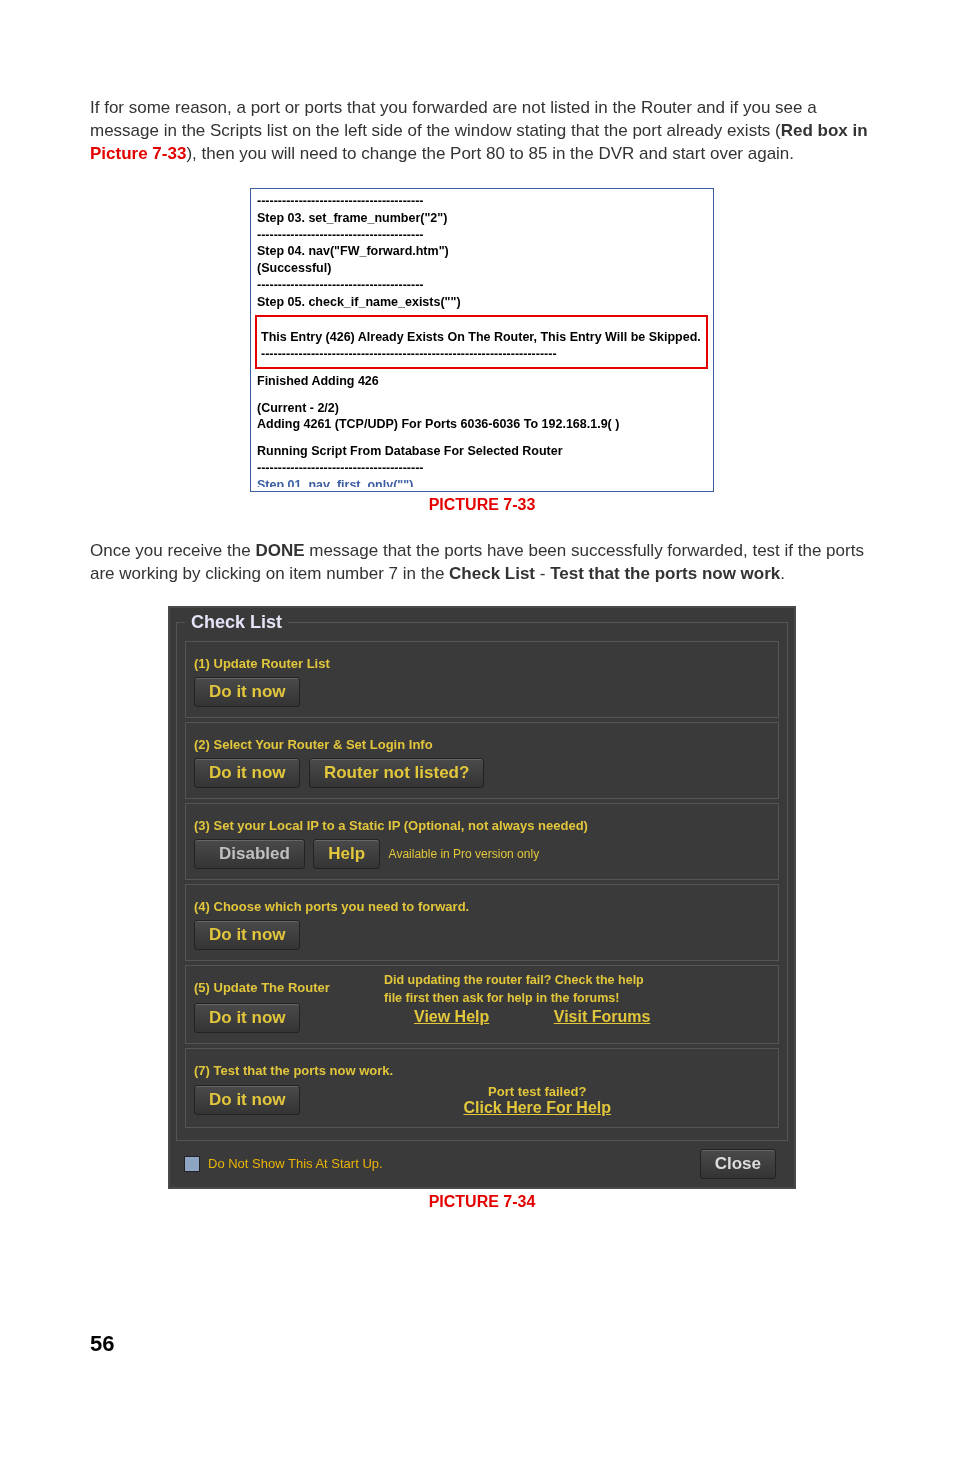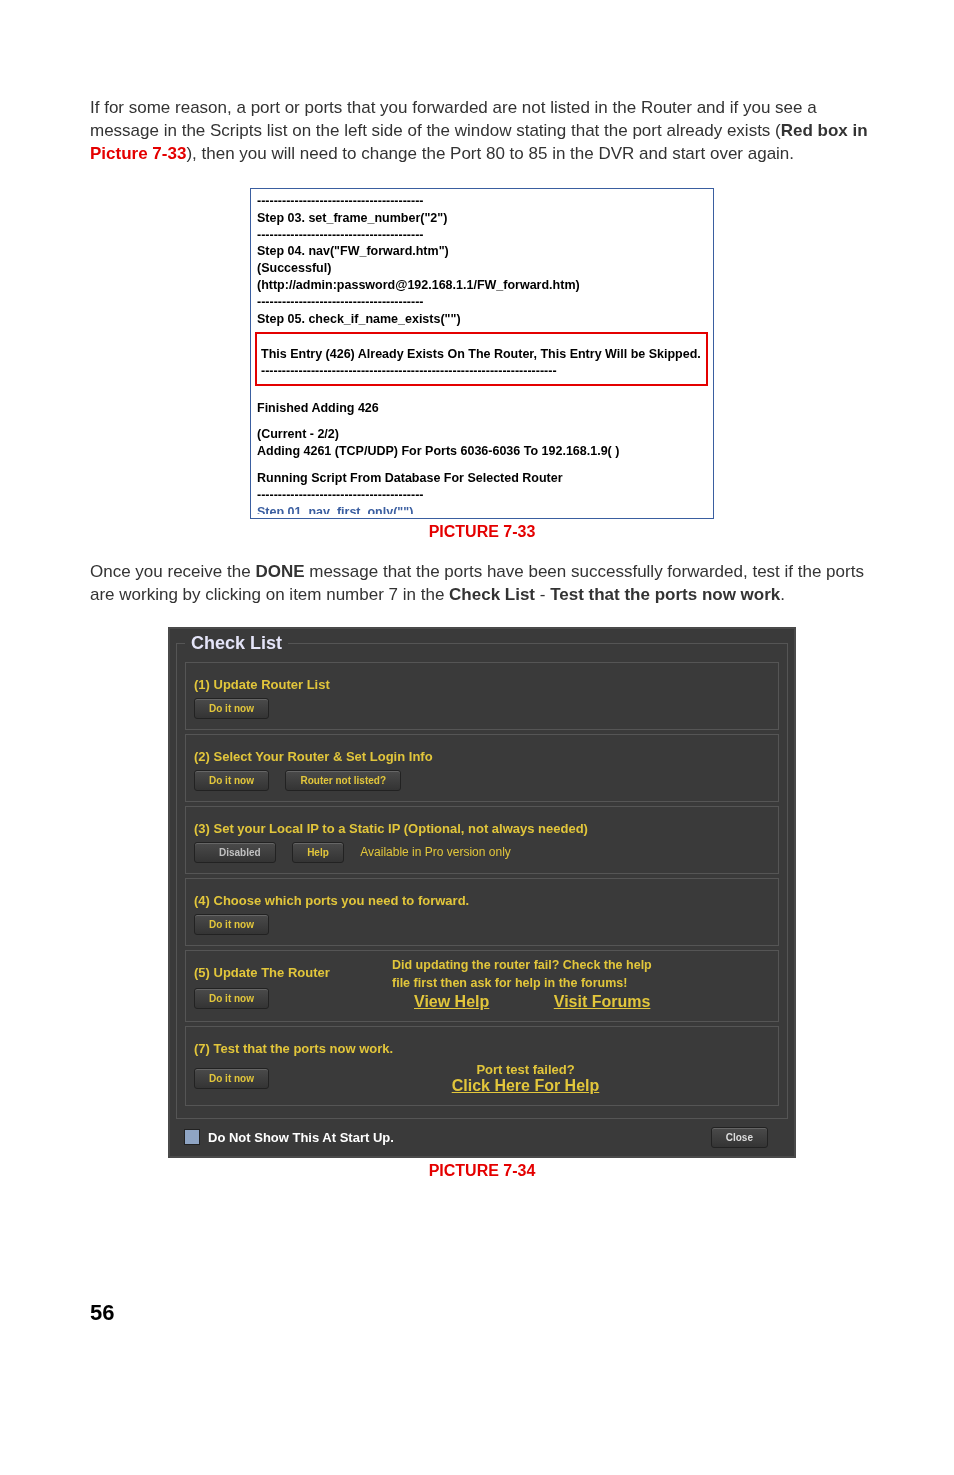--- a/index.html
+++ b/index.html
@@ -78,44 +78,43 @@
     font-weight: bold;
     font-size: 13px;
     margin-bottom: 6px;
     margin-top: 8px;
   }
   .btn {
     display: inline-block;
     border: 1px solid #222;
     border-radius: 3px;
     padding: 4px 14px;
-    font-size: 10px;
+    font-size: 17px;
     font-weight: bold;
     color: #e2c63b;
     background: linear-gradient(#4a4a4a, #343434);
     box-shadow: inset 0 1px 0 #666;
-    margin-right: 12px;
+    margin-right: 4px;
     vertical-align: middle;
   }
   .btn.disabled { color: #c0c0c0; padding-left: 24px; }
   .btn.dark { color: #ddd; text-align: center; }
   .pro-only {
     color: #e2c63b;
     font-size: 12px;
     display: inline-block;
     vertical-align: middle;
   }
   .group.row5 .help-txt {
     display: inline-block;
     vertical-align: top;
     color: #e2c63b;
     font-size: 12.5px;
     font-weight: bold;
     line-height: 1.3;
-    margin-left: 8px;
   }
   .linkish {
     color: #e2c63b;
     text-decoration: underline;
     font-weight: bold;
     font-size: 16px;
   }
   .row-flex { display: flex; align-items: flex-start; }
   .row5-left { flex: 0 0 190px; }
   .row5-right { flex: 1; text-align: left; }
@@ -133,22 +132,22 @@
   }
   .chk {
     width: 14px; height: 14px;
     background: #8fa5c4;
     border: 1px solid #222;
     display: inline-block;
     margin-right: 8px;
     vertical-align: middle;
   }
   .bottom-label {
-    color: #ffffff;
-    font-weight: bold;
+    color: #eab308;
+    font-weight: normal;
     font-size: 13px;
     flex: 1;
   }
   .page-num {
     font-size: 22px;
     font-weight: bold;
     margin-top: 120px;
   }
 </style>
 </head>
@@ -159,37 +158,36 @@
   <p class="body-text">
     <span>If for some reason, a port or ports that you forwarded are not listed in the Router and if you see a message in the Scripts list on the left side of the window stating that the port already exists (</span><span class="bold">Red box in </span><span class="red-bold">Picture 7-33</span><span>), then you will need to change the Port 80 to 85 in the DVR and start over again.</span>
   </p>
 
   <div class="logbox">
     <div class="line">----------------------------------------</div>
     <div class="line">Step 03. set_frame_number("2")</div>
     <div class="line">----------------------------------------</div>
     <div class="line">Step 04. nav("FW_forward.htm")</div>
     <div class="line">(Successful)</div>
-    <div class="line">(http://admin:password@192.168.1.1/FW_forward.htm)</div>
     <div class="line">----------------------------------------</div>
     <div class="line">Step 05. check_if_name_exists("")</div>
     <div class="redframe">
       <div class="line">This Entry (426) Already Exists On The Router, This Entry Will be Skipped.</div>
       <div class="line">-----------------------------------------------------------------------</div>
     </div>
-    <div class="line" style="margin-top:14px">Finished Adding 426</div>
+    <div class="line" style="margin-top:4px">Finished Adding 426</div>
     <div class="line" style="margin-top:10px">(Current - 2/2)</div>
     <div class="line">Adding 4261 (TCP/UDP) For Ports 6036-6036 To 192.168.1.9( )</div>
     <div class="line" style="margin-top:10px">Running Script From Database For Selected Router</div>
     <div class="line">----------------------------------------</div>
     <div class="line" style="color:#3a5ea0;overflow:hidden;height:10px">Step 01. nav_first_only("")</div>
   </div>
   <div class="caption">PICTURE 7-33</div>
 
-  <p class="body-text" style="margin-top:20px">
+  <p class="body-text" style="margin-top:26px">
     <span>Once you receive the </span><span class="bold">DONE</span><span> message that the ports have been successfully forwarded, test if the ports are working by clicking on item number 7 in the </span><span class="bold">Check List</span><span> - </span><span class="bold">Test that the ports now work</span><span>.</span>
   </p>
 
   <div class="dlg-wrap">
     <fieldset class="cl">
       <legend class="cl-legend">Check List</legend>
 
       <div class="group">
         <div class="group-title">(1) Update Router List</div>
         <span class="btn">Do it now</span>

